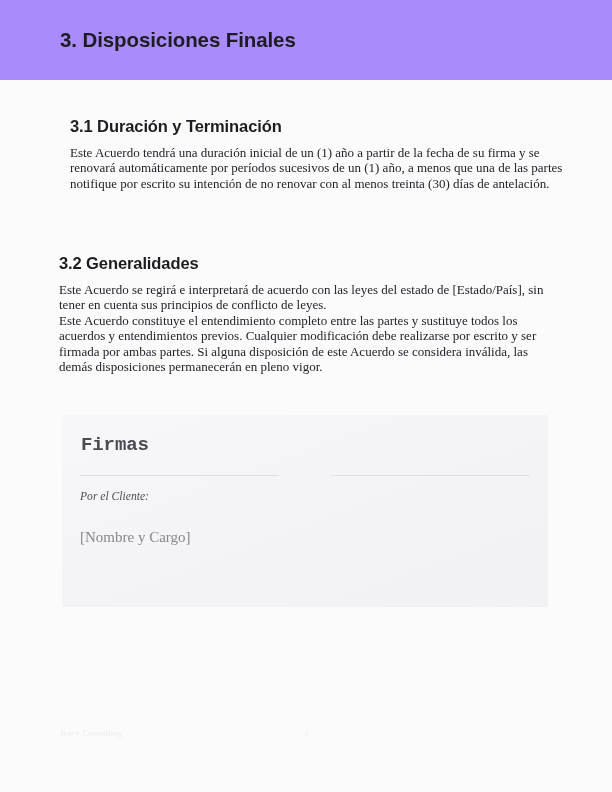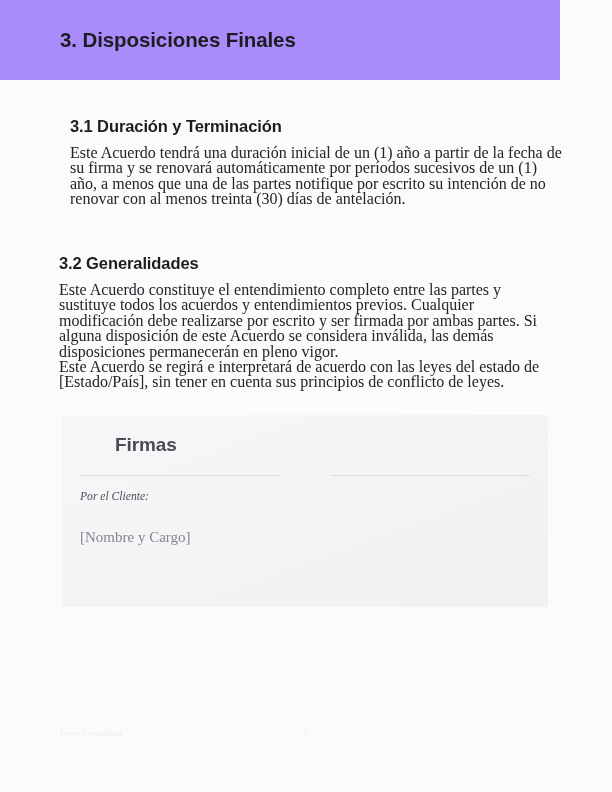--- a/index.html
+++ b/index.html
@@ -13,21 +13,21 @@
     font-family: "Liberation Serif", serif;
     overflow: hidden;
     position: relative;
   }
 
   
   .header-band {
     position: absolute;
     left: 0;
     top: 0;
-    width: 560px;
+    width: 612px;
     height: 80px;
     background: #a98bfc;
   }
   .header-title {
     position: absolute;
     left: 60px;
     top: 28px;
     font-family: "Liberation Sans", sans-serif;
     font-size: 20.5px;
     font-weight: bold;
@@ -53,21 +53,21 @@
     font-family: "Liberation Sans", sans-serif;
     font-size: 16.5px;
     font-weight: bold;
     color: #1d1d21;
     letter-spacing: -0.1px;
     margin: 0 0 9px 0;
     white-space: nowrap;
   }
   .para {
     font-family: "Liberation Serif", serif;
-    font-size: 16px;
+    font-size: 13px;
     line-height: 15.4px;
     color: #22242a;
     margin: 0;
     text-align: left;
   }
   .para + .para {
     margin-top: 0px;
   }
 
   #section-31 { top: 37px; margin-left: 11px; }
@@ -80,26 +80,25 @@
     top: 415px;
     width: 486px;
     height: 192px;
     background: linear-gradient(160deg, #f7f7f9 0%, #f4f4f6 45%, #f1f1f4 100%);
     border-radius: 1px;
   }
   .signature-title {
     position: absolute;
     left: 19px;
     top: 19px;
-    font-family: Liberation Sans, sans-serif;
+    font-family: Liberation Mono, monospace;
     font-size: 19px;
     font-weight: bold;
     color: #4a4c52;
     letter-spacing: -0.1px;
-    margin-left: 34px;
   }
   .sig-columns {
     position: absolute;
     left: 0;
     top: 60px;
     width: 486px;
     display: flex;
     gap: 52px;
     padding: 0 18px;
     box-sizing: border-box;
@@ -167,22 +166,22 @@
 
 <div class="doc-body">
 
   <div class="section" id="section-31">
     <h2 class="section-heading">3.1 Duración y Terminación</h2>
     <p class="para">Este Acuerdo tendrá una duración inicial de un (1) año a partir de la fecha de su firma y se renovará automáticamente por períodos sucesivos de un (1) año, a menos que una de las partes notifique por escrito su intención de no renovar con al menos treinta (30) días de antelación.</p>
   </div>
 
   <div class="section" id="section-32">
     <h2 class="section-heading">3.2 Generalidades</h2>
+    <p class="para">Este Acuerdo se regirá e interpretará de acuerdo con las leyes del estado de [Estado/País], sin tener en cuenta sus principios de conflicto de leyes.</p>
     <p class="para">Este Acuerdo constituye el entendimiento completo entre las partes y sustituye todos los acuerdos y entendimientos previos. Cualquier modificación debe realizarse por escrito y ser firmada por ambas partes. Si alguna disposición de este Acuerdo se considera inválida, las demás disposiciones permanecerán en pleno vigor.</p>
-    <p class="para">Este Acuerdo se regirá e interpretará de acuerdo con las leyes del estado de [Estado/País], sin tener en cuenta sus principios de conflicto de leyes.</p>
   </div>
 
 </div>
 
 <div class="signature-panel">
   <div class="signature-title">Firmas</div>
 
   <div class="sig-columns">
 
     <div class="sig-col">

